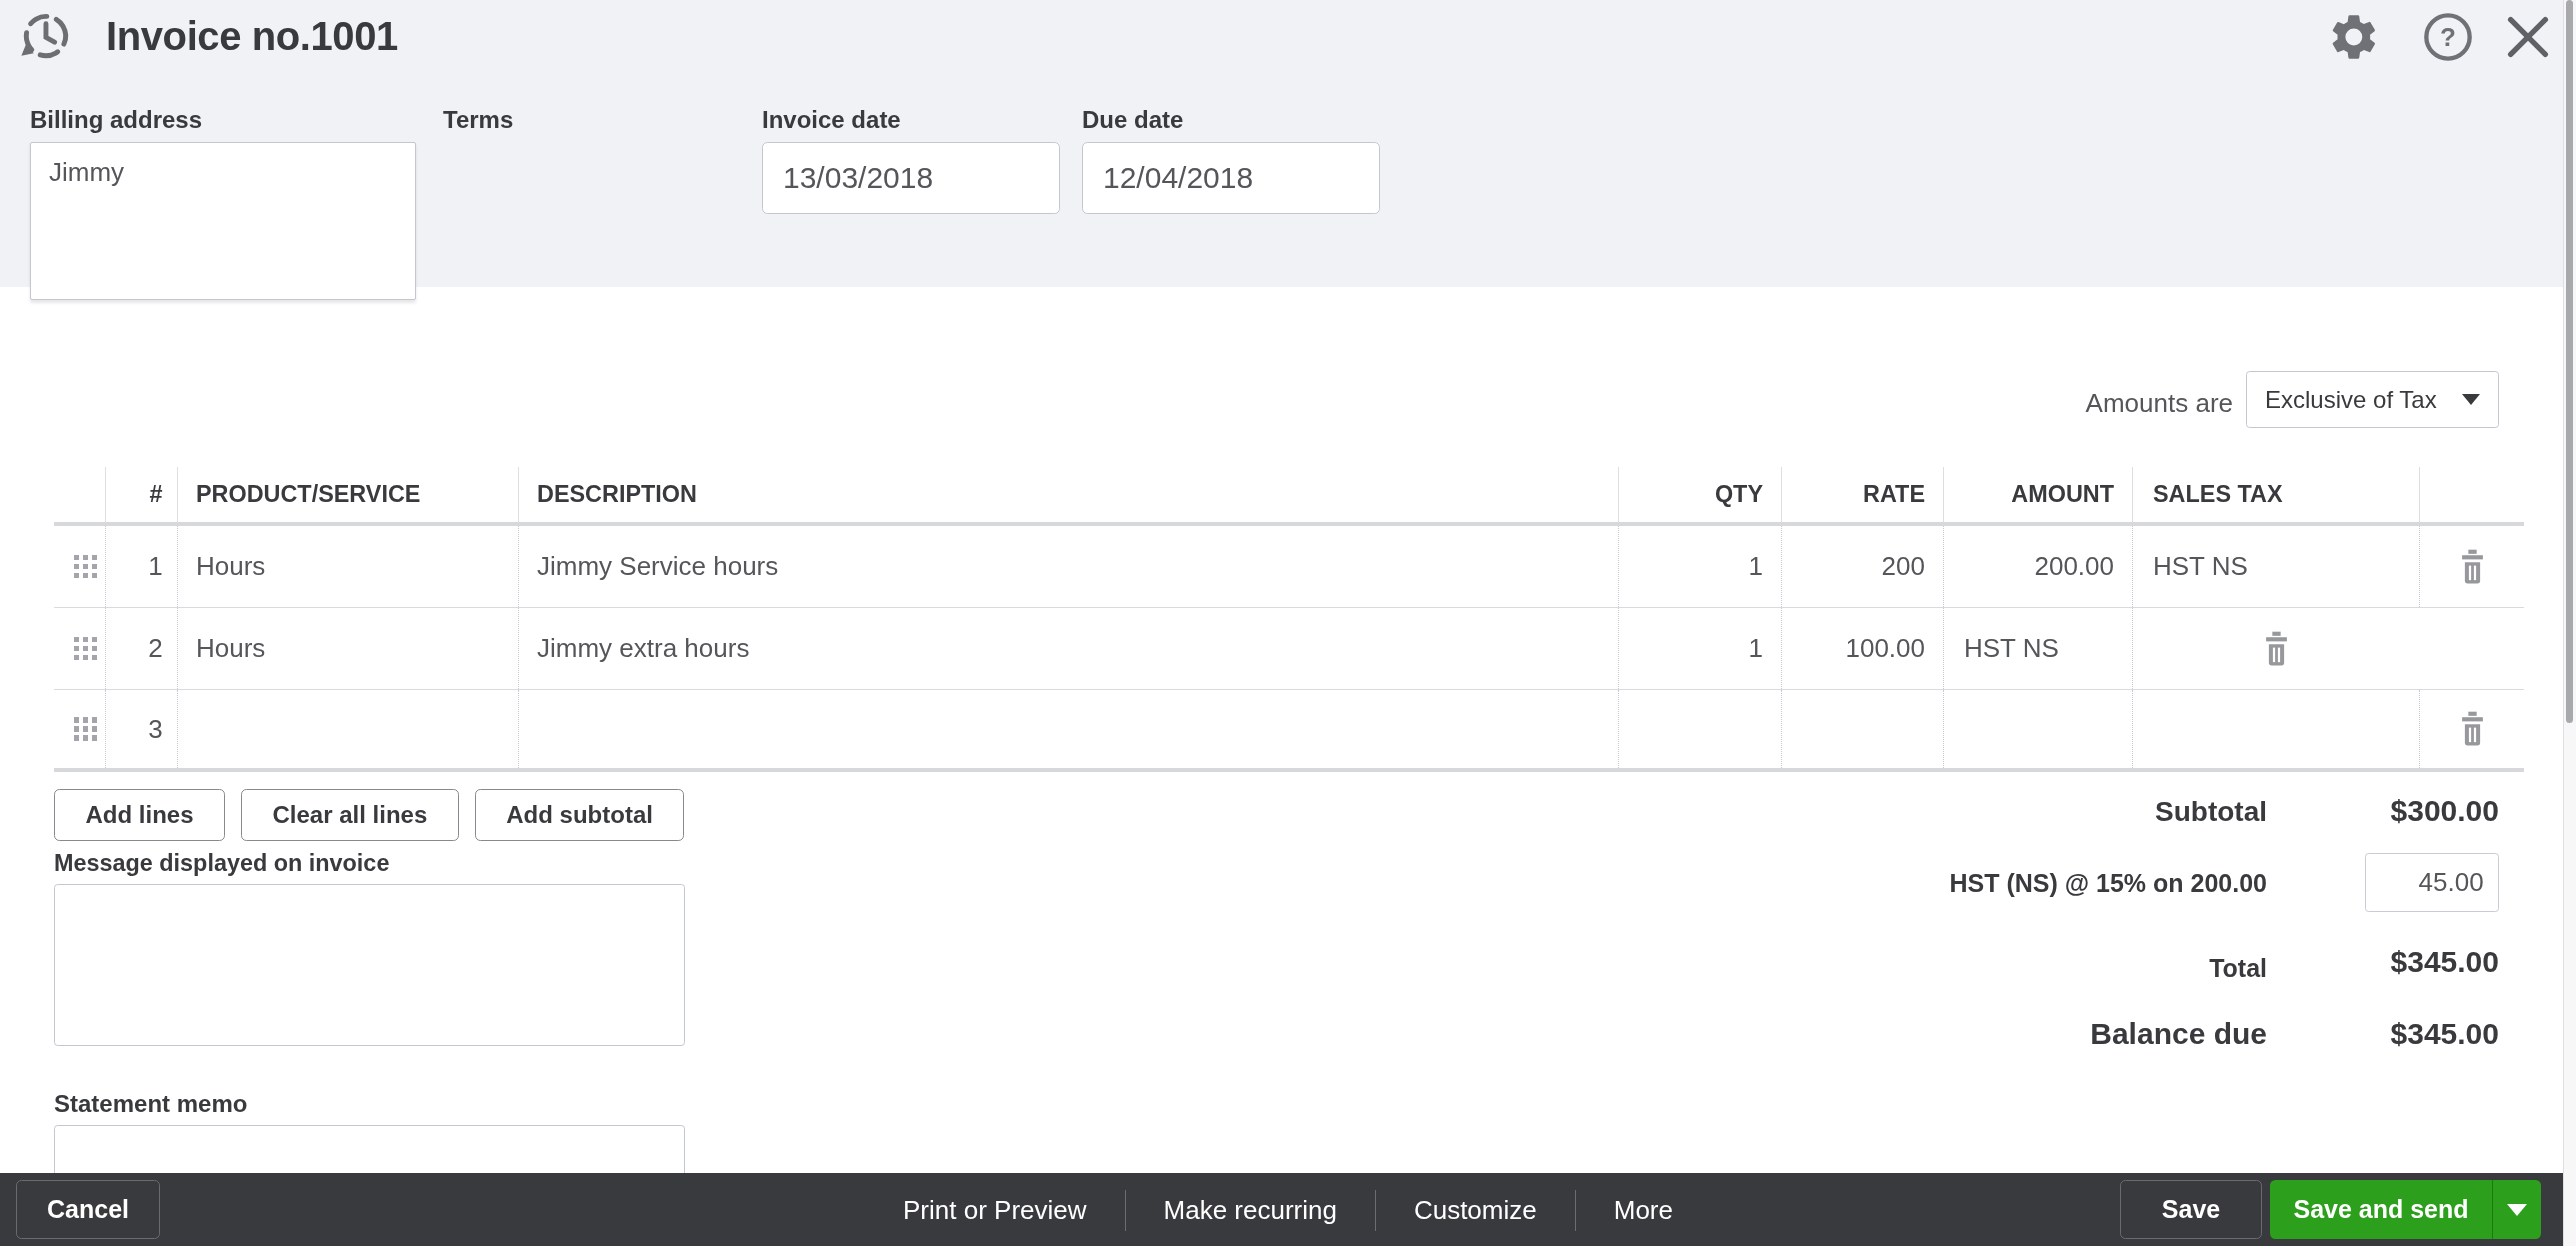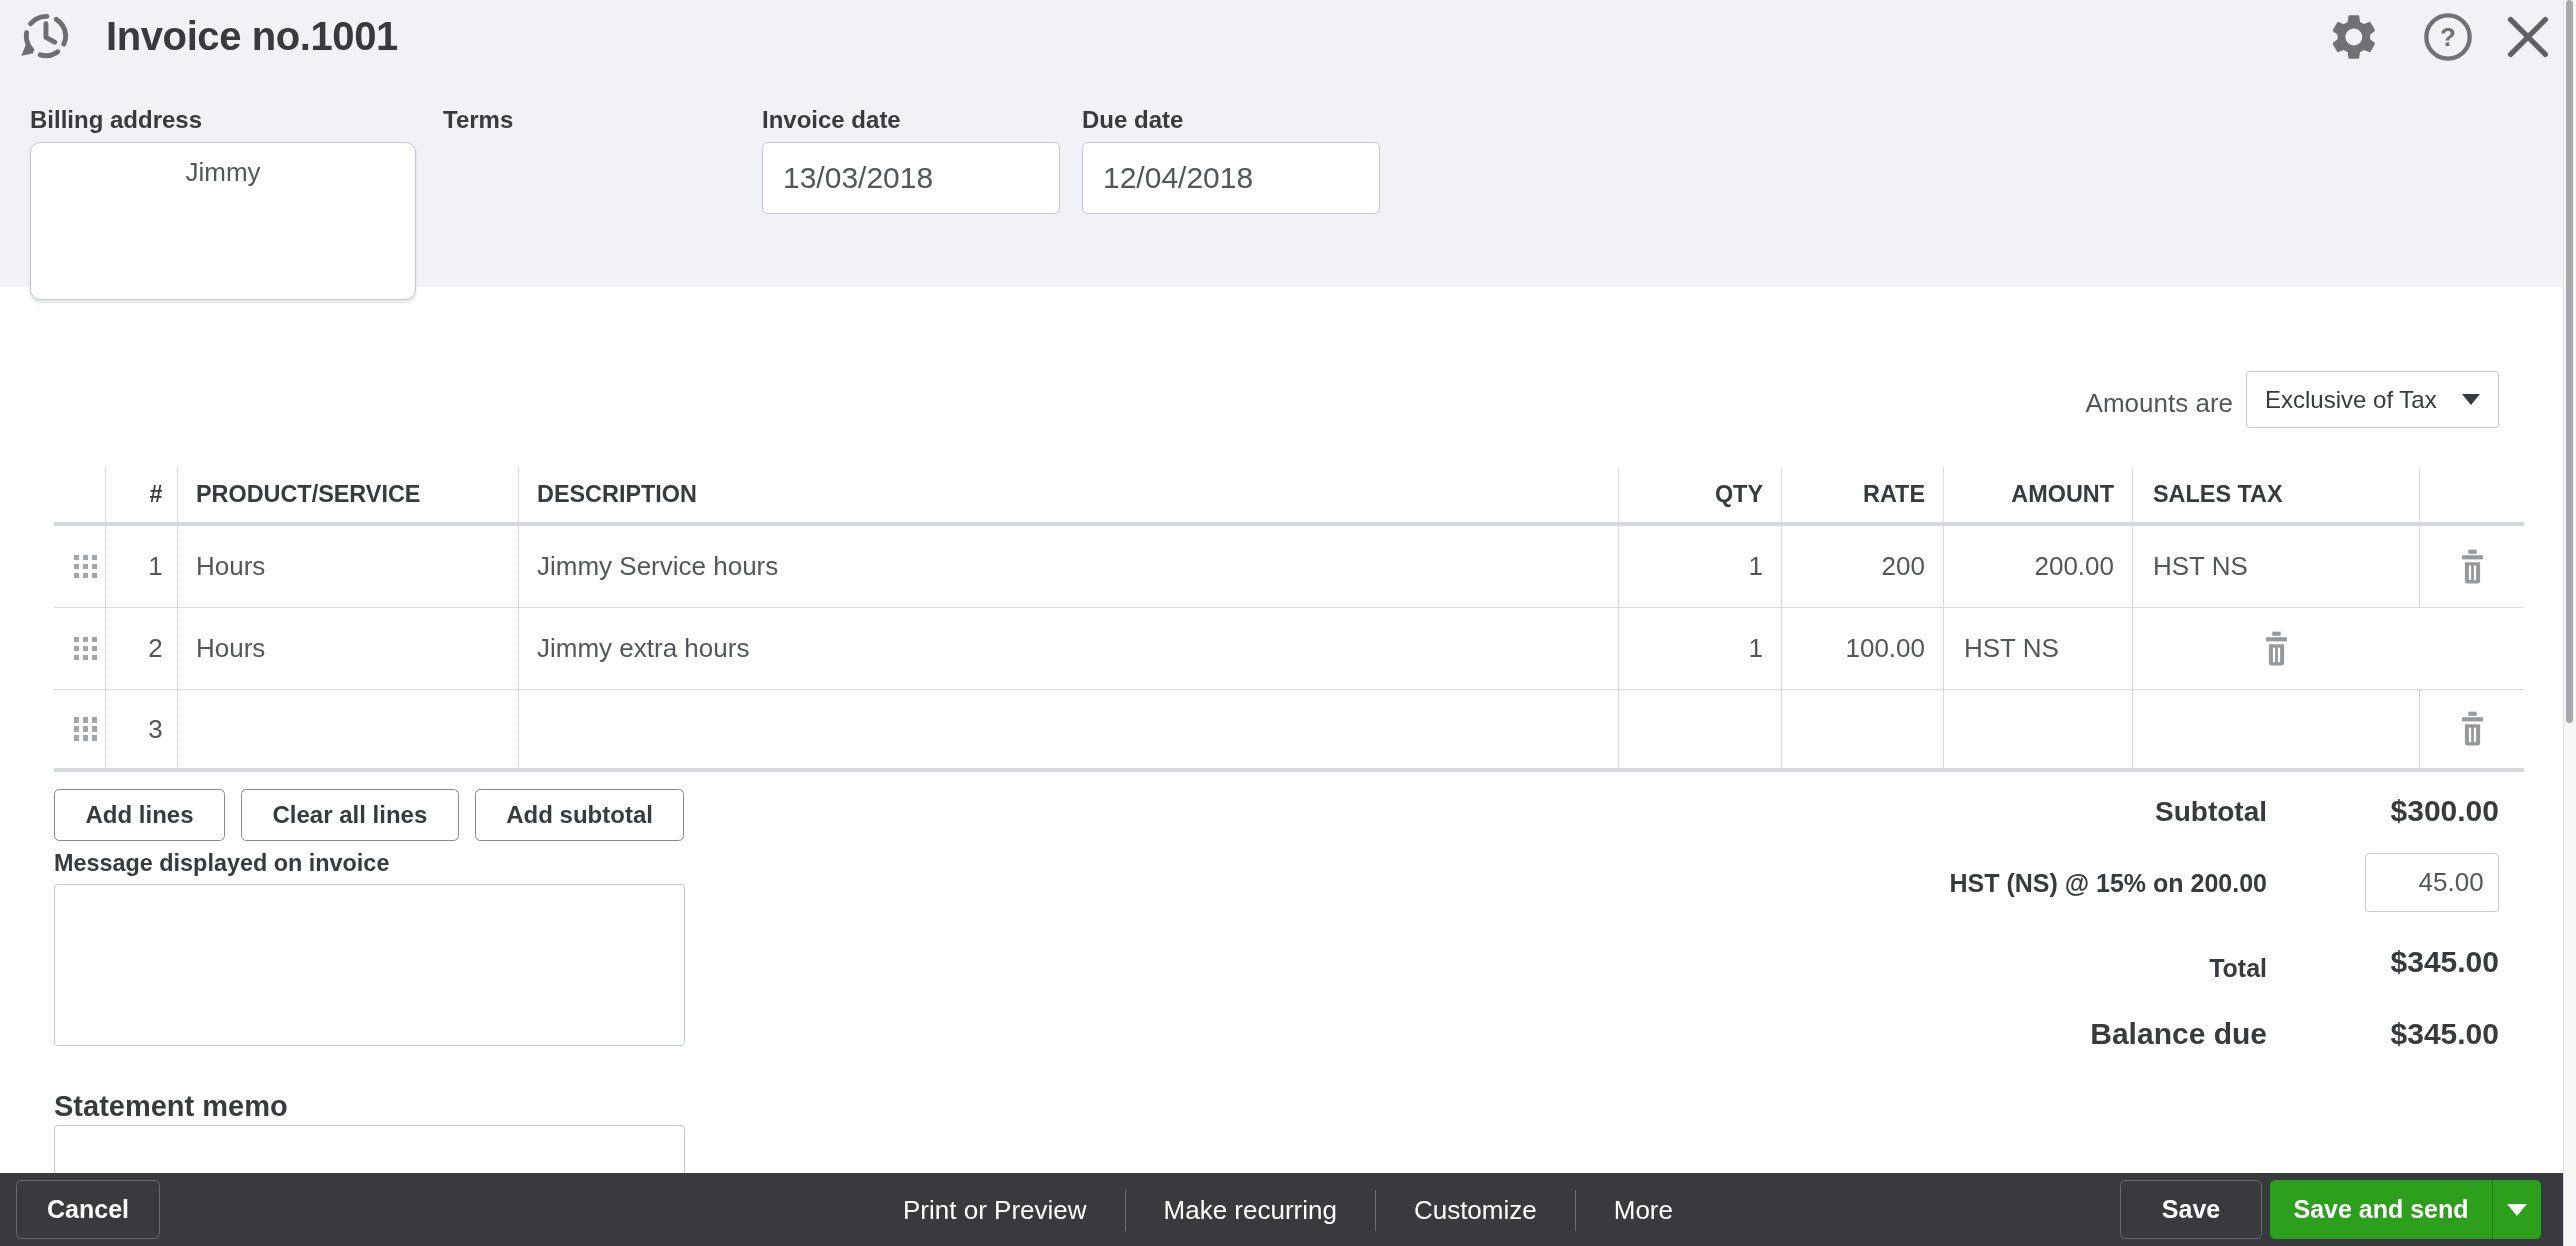--- a/index.html
+++ b/index.html
@@ -21,24 +21,24 @@
   .close-icon { left:2502px; }
 
   .fld-label { position:absolute; top:106px; font-size:24px; font-weight:600; color:#393a3d; }
   .lbl-billing { left:30px; }
   .lbl-terms { left:443px; }
   .lbl-invdate { left:762px; }
   .lbl-duedate { left:1082px; }
 
   .billing-ta {
     position:absolute; left:30px; top:142px; width:386px; height:158px;
-    border:1.8px solid #c3c7cf; border-radius:10px; background:#fff;
+    border:1.8px solid #c3c7cf; border-radius:2px; background:#fff;
     box-shadow:0 2.7px 3.6px rgba(0,0,0,0.10);
     padding:14.4px 18px; font-family:"Liberation Sans", sans-serif;
-    font-size:26px; color:#55565a; resize:none; outline:none;text-align:center;
+    font-size:26px; color:#55565a; resize:none; outline:none;
   }
   .select-box {
     position:absolute; left:443px; top:142px; width:298px; height:72px;
     background:#fff; border:1.8px solid #c3c7cf; border-radius:5.4px;
     display:flex; align-items:stretch; cursor:pointer;
   }
   .select-box .sel-value { flex:1; display:flex; align-items:center; padding-left:20px; font-size:26px; color:#393a3d; }
   .select-box .sel-arrow-seg { width:56px; border-left:1.8px solid #c3c7cf; display:flex; align-items:center; justify-content:center; }
   .tri-down { width:0; height:0; border-left:10px solid transparent; border-right:10px solid transparent; border-top:12.6px solid #393a3d; }
   .date-input {
@@ -89,21 +89,21 @@
     height:52px; padding:0 30.5px; background:#fff; border:1.8px solid #87898e;
     border-radius:5.4px; font-family:"Liberation Sans", sans-serif;
     font-size:24px; font-weight:600; color:#393a3d; cursor:pointer;
   }
   .msg-label { position:absolute; left:54px; top:850px; font-size:23.4px; font-weight:600; }
   .msg-ta {
     position:absolute; left:54px; top:884px; width:631px; height:162px;
     border:1.8px solid #c3c7cf; border-radius:3.6px; background:#fff; resize:none; outline:none;
     font-family:"Liberation Sans", sans-serif; font-size:25px; color:#55565a; padding:12.6px 16px;
   }
-  .memo-label { position:absolute; left:54px; top:1090px; font-size:29px; font-weight:600; }
+  .memo-label { position:absolute; left:54px; top:1090px; font-size:24px; font-weight:600; }
   .memo-ta {
     position:absolute; left:54px; top:1125px; width:631px; height:117px;
     border:1.8px solid #c3c7cf; border-radius:3.6px; background:#fff; resize:none; outline:none;
     font-family:"Liberation Sans", sans-serif; font-size:25px; color:#55565a; padding:12.6px 16px;
   }
 
   
   .tot-label { position:absolute; text-align:right; }
   .subtotal-label { right:309px; top:796px; font-size:28px; font-weight:700; }
   .subtotal-value { position:absolute; right:77px; top:794px; font-size:30px; font-weight:700; }

